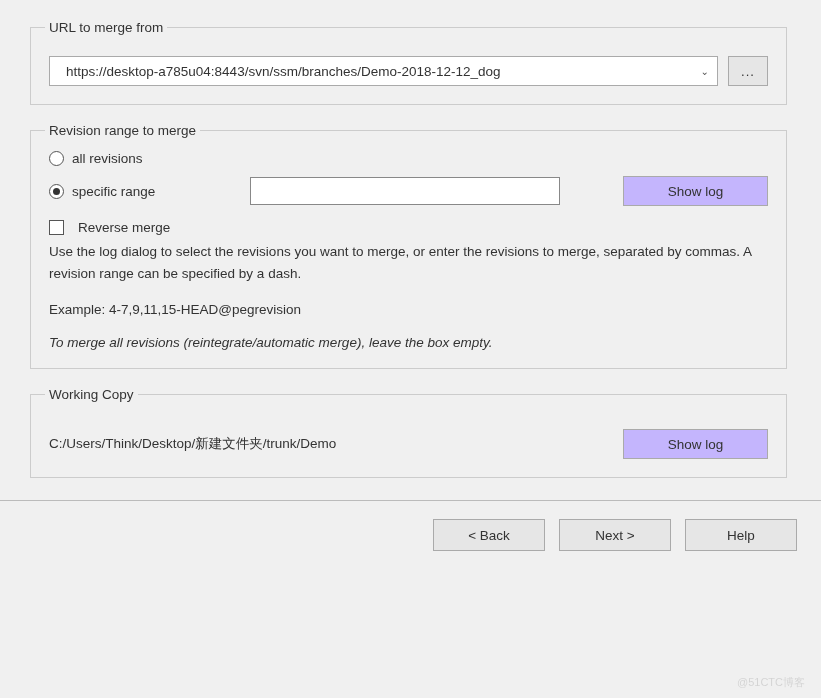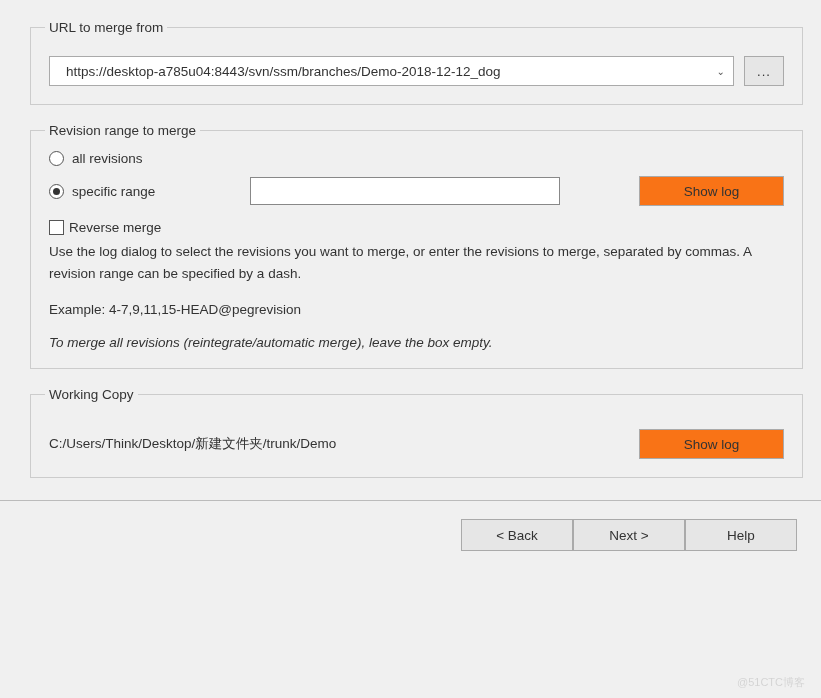--- a/index.html
+++ b/index.html
@@ -8,21 +8,21 @@
       padding: 0;
       font-family: "Segoe UI", Tahoma, sans-serif;
       font-size: 13px;
       background: #f0f0f0;
       color: #333;
       width: 821px;
       height: 698px;
       position: relative;
     }
     .content-area {
-      padding: 20px 18px 0 30px;
+      padding: 20px 34px 0 30px;
     }
     fieldset {
       border: 1px solid #ccc;
       margin: 0 0 18px 0;
       padding: 13px 18px 18px 18px;
       position: relative;
     }
     legend {
       font-size: 13.5px;
       color: #333;
@@ -103,31 +103,31 @@
       height: 28px;
       border: 1px solid #888;
       background: #fff;
       margin-left: 83px;
       padding: 0 6px;
       font-size: 13px;
     }
     .showlog-btn {
       width: 145px;
       height: 30px;
-      background: #f97316;
+      background: #c4b5fd;
       border: 1px solid #aaa;
       cursor: pointer;
       font-size: 13.5px;
       color: #333;
       margin-left: auto;
     }
     .checkbox-row {
       display: flex;
       align-items: center;
-      gap: 5px;
+      gap: 14px;
       margin-top: 14px;
       margin-bottom: 6px;
     }
     .checkbox-box {
       width: 15px;
       height: 15px;
       border: 1.5px solid #555;
       background: #fff;
     }
     .checkbox-label {
@@ -157,21 +157,21 @@
       font-size: 13.5px;
       padding-top: 6px;
     }
     .bottom-separator {
       border-top: 1px solid #bbb;
       margin: 22px 0 0 0;
     }
     .button-bar {
       display: flex;
       justify-content: flex-end;
-      gap: 0;
+      gap: 14px;
       padding: 18px 24px 0 30px;
     }
     .nav-btn {
       width: 112px;
       height: 32px;
       background: #e6e6e6;
       border: 1px solid #aaa;
       cursor: pointer;
       font-size: 13.5px;
       color: #333;

